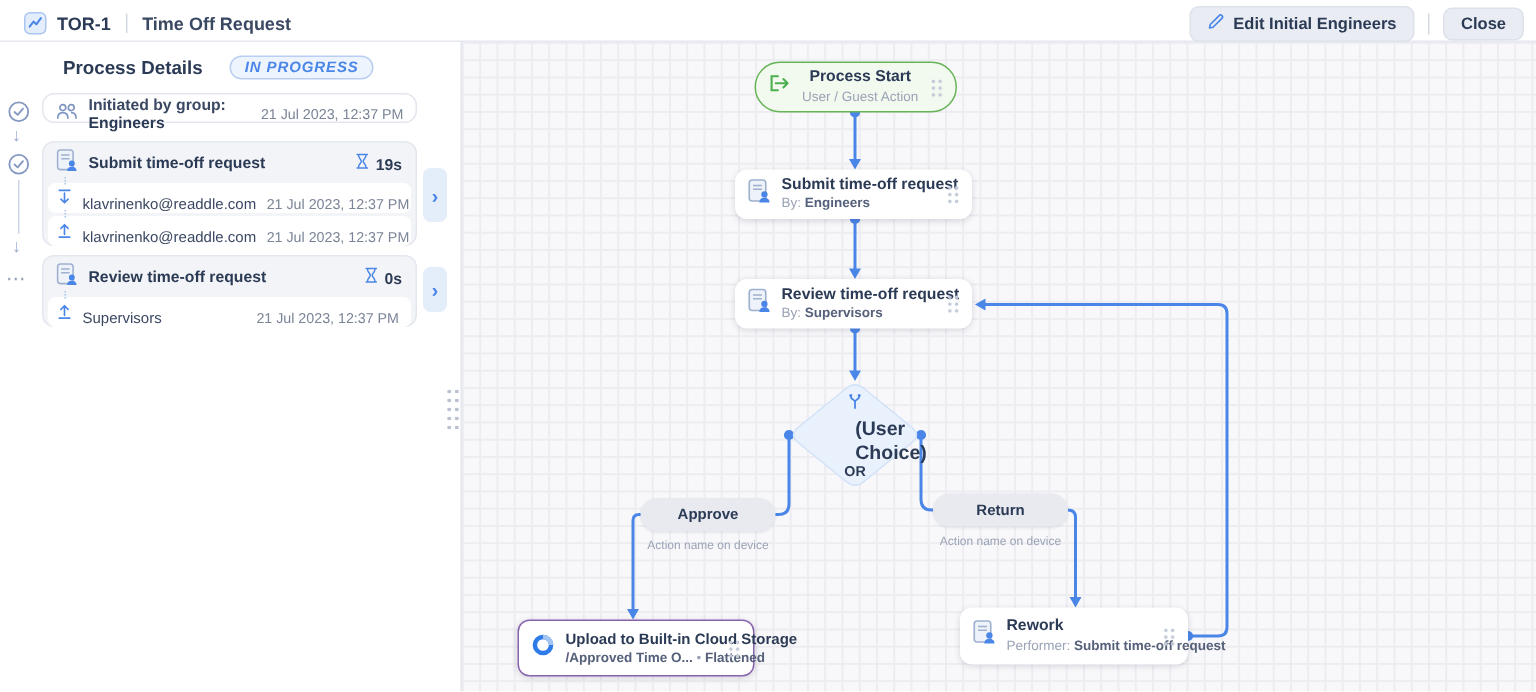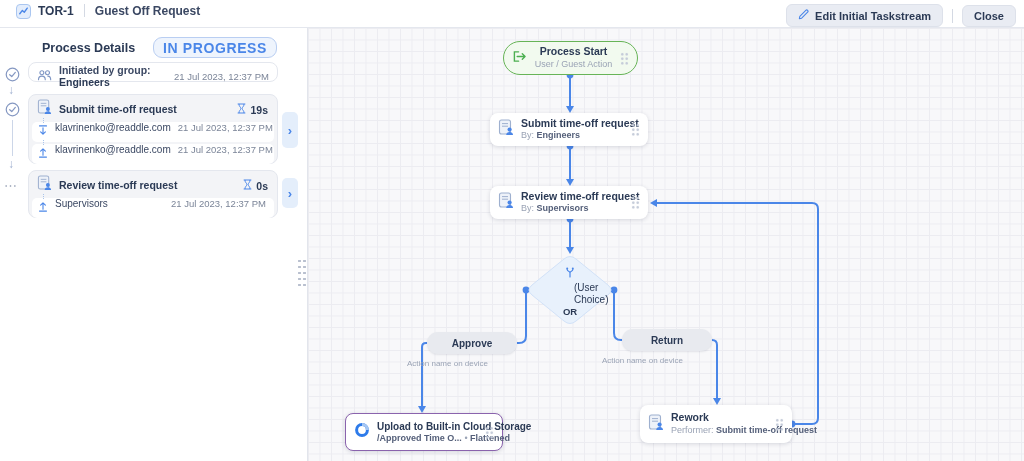--- a/index.html
+++ b/index.html
@@ -1,54 +1,54 @@
 <!DOCTYPE html>
 <html><head>
 <meta charset="utf-8">
 <style>
   * { margin:0; padding:0; box-sizing:border-box; }
   html,body { width:1024px; height:461px; font-family:"Liberation Sans", sans-serif; background:#fff; overflow:hidden; }
   .stage { position:relative; width:1024px; height:461px; background:#fff; }
 
   
   .topbar { position:absolute; left:0; top:0; width:1024px; height:28px; background:#fff;
-            border-bottom:1px solid #e4e7ee; display:flex; padding:4px 8px 0 16px; z-index:30; }
+            border-bottom:1px solid #e4e7ee; display:flex; align-items:center; padding:4px 8px 0 16px; z-index:30; }
   .app-icon { width:15px; height:15px; border-radius:4px; background:#e3edfc; border:1px solid #aac6f0;
               display:flex; align-items:center; justify-content:center; margin-right:7px; }
   .proc-id { font-size:12px; font-weight:700; color:#2b3a55; }
   .tb-div { width:1px; height:13px; background:#d4d9e3; margin:0 10px; }
   .tb-title { font-size:12px; font-weight:600; color:#3b4863; }
   .tb-right { margin-left:auto; display:flex; align-items:center; gap:9px; }
   .tb-btn { display:flex; align-items:center; gap:6px; background:#e9ecf3; border:1px solid #dde1ea;
             border-radius:6px; padding:4px 11px; font-size:11px; font-weight:700; color:#2b3a55; cursor:pointer; }
   .btn-div { width:1px; height:14px; background:#d4d9e3; }
 
   
   .panel { position:absolute; left:0; top:28px; width:308px; height:433px; background:#fff;
            border-right:1px solid #e2e5ec; z-index:20; }
   .panel-head { display:flex; align-items:center; gap:18px; padding:9px 0 0 14px;margin-left:28px; }
   .panel-title { font-size:12.5px; font-weight:700; color:#2b3a55; }
-  .badge { font-size:14px; font-weight:700; letter-spacing:.6px; color:#4a86e8; background:#eef4fd;
-           border:1px solid #b9cef2; border-radius:9px; padding:2px 9px 1px; }
+  .badge { font-size:10px; font-weight:700; letter-spacing:.6px; color:#4a86e8; background:#eef4fd;
+           border:1px solid #b9cef2; border-radius:9px; padding:2px 9px 1px;font-style:italic; }
 
   .gut { position:absolute; color:#9fb0d0; }
   .vline { position:absolute; left:12px; width:1px; background:#ccd6e8; }
   .gut-dots { position:absolute; left:4px; color:#97a1b5; font-size:13px; letter-spacing:1px; }
 
   .card { position:absolute; left:28px; width:250px; background:#fff; border:1px solid #e4e7ee;
           border-radius:8px; }
   .card.grouped { background:#f3f4f7; padding:3px; }
   .row1 { display:flex; align-items:center; gap:7px; height:26px; padding:0 8px; }
   .row1-label { font-size:10.5px; font-weight:600; color:#3b4863; }
   .row1-label b { font-weight:700; color:#2b3a55; }
   .ts { margin-left:auto; font-size:9.5px; color:#7b8598; white-space:nowrap; }
   .ghead { display:flex; align-items:center; gap:7px; height:22px; padding:0 6px 0 5px; }
   .ghead-title { font-size:10.5px; font-weight:700; color:#2b3a55; }
   .dur { margin-left:auto; display:flex; align-items:flex-end; gap:4px; font-size:10.5px; font-weight:700; color:#2b3a55; }
-  .sub { position:relative; display:flex; align-items:flex-start; gap:7px; height:20px; background:#fff;
+  .sub { position:relative; display:flex; align-items:flex-end; gap:7px; height:20px; background:#fff;
          border-radius:5px; padding:0 8px 0 6px; margin-top:2px; }
   .sub-text { font-size:10px; color:#3b4863; }
   .dotline { position:absolute; left:11px; width:1px; border-left:1px dotted #a9c4ea; }
   .chev { position:absolute; left:282px; width:16px; border-radius:5px; background:#e4eefb;
           color:#4a86e8; font-size:13px; font-weight:700; display:flex; align-items:center; justify-content:center; cursor:pointer; }
   .resize-dots { position:absolute; left:297px; top:258px; width:10px; height:28px; z-index:25;
                  background-image:radial-gradient(circle,#b9c0cf 1.1px,transparent 1.4px);
                  background-size:5px 6px; cursor:col-resize; }
 
   
@@ -72,52 +72,52 @@
            border-radius:17px; box-shadow:none; }
   .start .tcol { align-items:center; }
   .n-submit { left:182px; top:85px; width:158px; height:33px; }
   .n-review { left:182px; top:158px; width:158px; height:33px; }
   .n-upload { left:37px;  top:385px; width:158px; height:38px; border:1.5px solid #8a63ad; }
   .n-rework { left:332px; top:377px; width:152px; height:38px; }
 
   .diamond-wrap { position:absolute; left:218px; top:226px; width:88px; height:72px; cursor:pointer; }
   .diamond-text { position:absolute; inset:0; display:flex; flex-direction:column; align-items:center;
                   justify-content:center; line-height:1.2; }
-  .d-title { font-size:10px; font-weight:400; color:#2b3a55;padding-left:48px; }
+  .d-title { font-size:13px; font-weight:700; color:#2b3a55;padding-left:48px; }
   .d-op { font-size:9.5px; font-weight:700; color:#2b3a55; }
 
   .pill { position:absolute; width:90px; height:22px; background:#e8eaef; border-radius:11px;
           display:flex; align-items:center; justify-content:center; font-size:10px; font-weight:600;
           color:#2b3a55; cursor:pointer; box-shadow:0 1px 2px rgba(30,40,70,.10); }
-  .pill-cap { position:absolute; width:130px; text-align:left; font-size:8px; color:#9aa3b5; }
+  .pill-cap { position:absolute; width:130px; text-align:center; font-size:8px; color:#9aa3b5; }
   .p-approve { left:119px; top:304px; } .cap-approve { left:99px; top:331px; }
   .p-return  { left:314px; top:301px; } .cap-return  { left:294px; top:328px; }
 </style>
 </head>
 <body>
 
 <div class="stage">
 
   <div class="topbar">
     <span class="app-icon">
       <svg width="9" height="9" viewBox="0 0 12 12">
           <polyline points="1,9 4.5,4.5 7,7 11,1.5" fill="none" stroke="#4a86e8" stroke-width="1.8" stroke-linecap="round" stroke-linejoin="round"></polyline>
         </svg>
     </span>
     <span class="proc-id">TOR-1</span>
     <span class="tb-div"></span>
-    <span class="tb-title">Guest Off Request</span>
+    <span class="tb-title">Time Off Request</span>
     <div class="tb-right">
       <button class="tb-btn">
         <span>
           <svg width="11" height="11" viewBox="0 0 12 12">
               <path d="M1.5,10.5 L2,8 L8.5,1.5 C9,1 10,1 10.5,1.5 C11,2 11,3 10.5,3.5 L4,10 Z" fill="none" stroke="#4a86e8" stroke-width="1.2" stroke-linejoin="round"></path>
             </svg>
         </span>
-        <span>Edit Initial Taskstream</span>
+        <span>Edit Initial Engineers</span>
       </button>
       <span class="btn-div"></span>
       <button class="tb-btn">
         <span>Close</span>
       </button>
     </div>
   </div>
 
   <div class="panel">
     <div class="panel-head">

